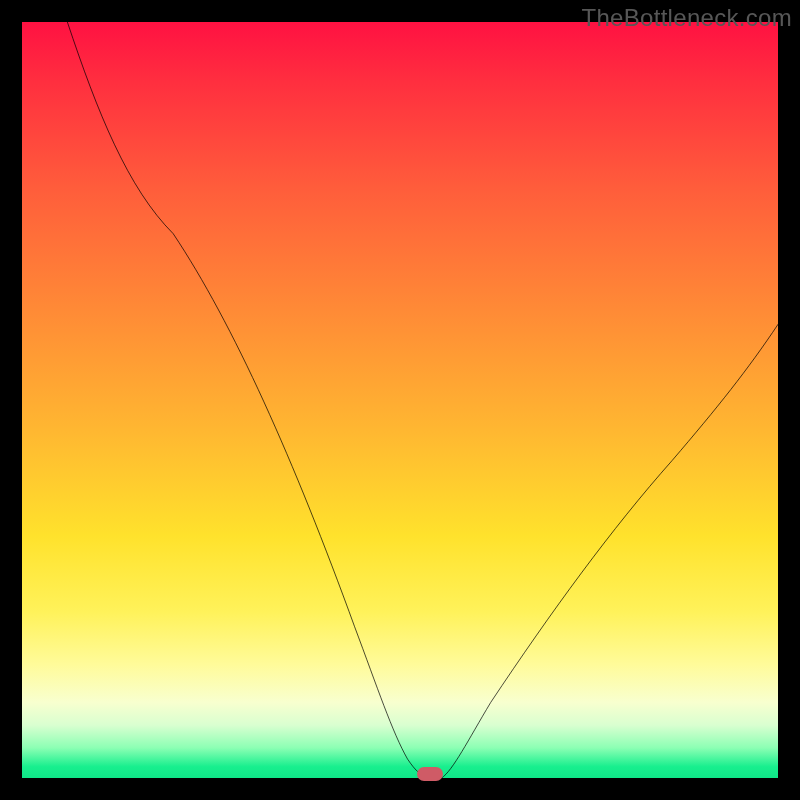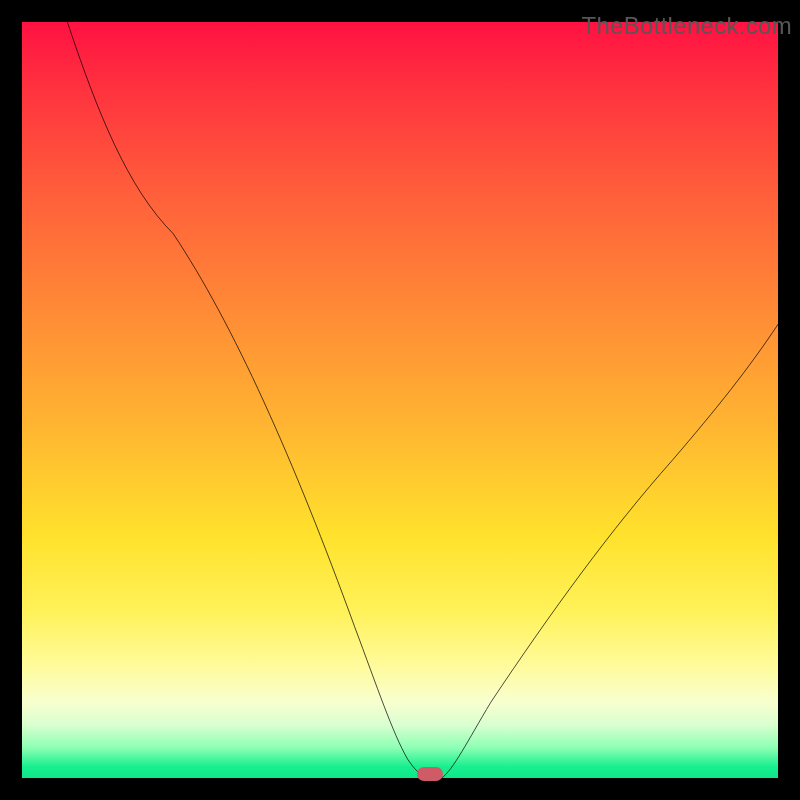--- a/index.html
+++ b/index.html
@@ -19,21 +19,20 @@
   }
   .watermark {
     position: absolute;
     top: 4px;
     right: 8px;
     color: #575757;
     font-size: 24px;
     font-weight: 500;
     letter-spacing: 0.3px;
     z-index: 5;
-    margin-top: 8px;
   }
   .plot-area {
     position: absolute;
     left: 22px;
     top: 22px;
     width: 756px;
     height: 756px;
     
     background: linear-gradient(
       to bottom,

